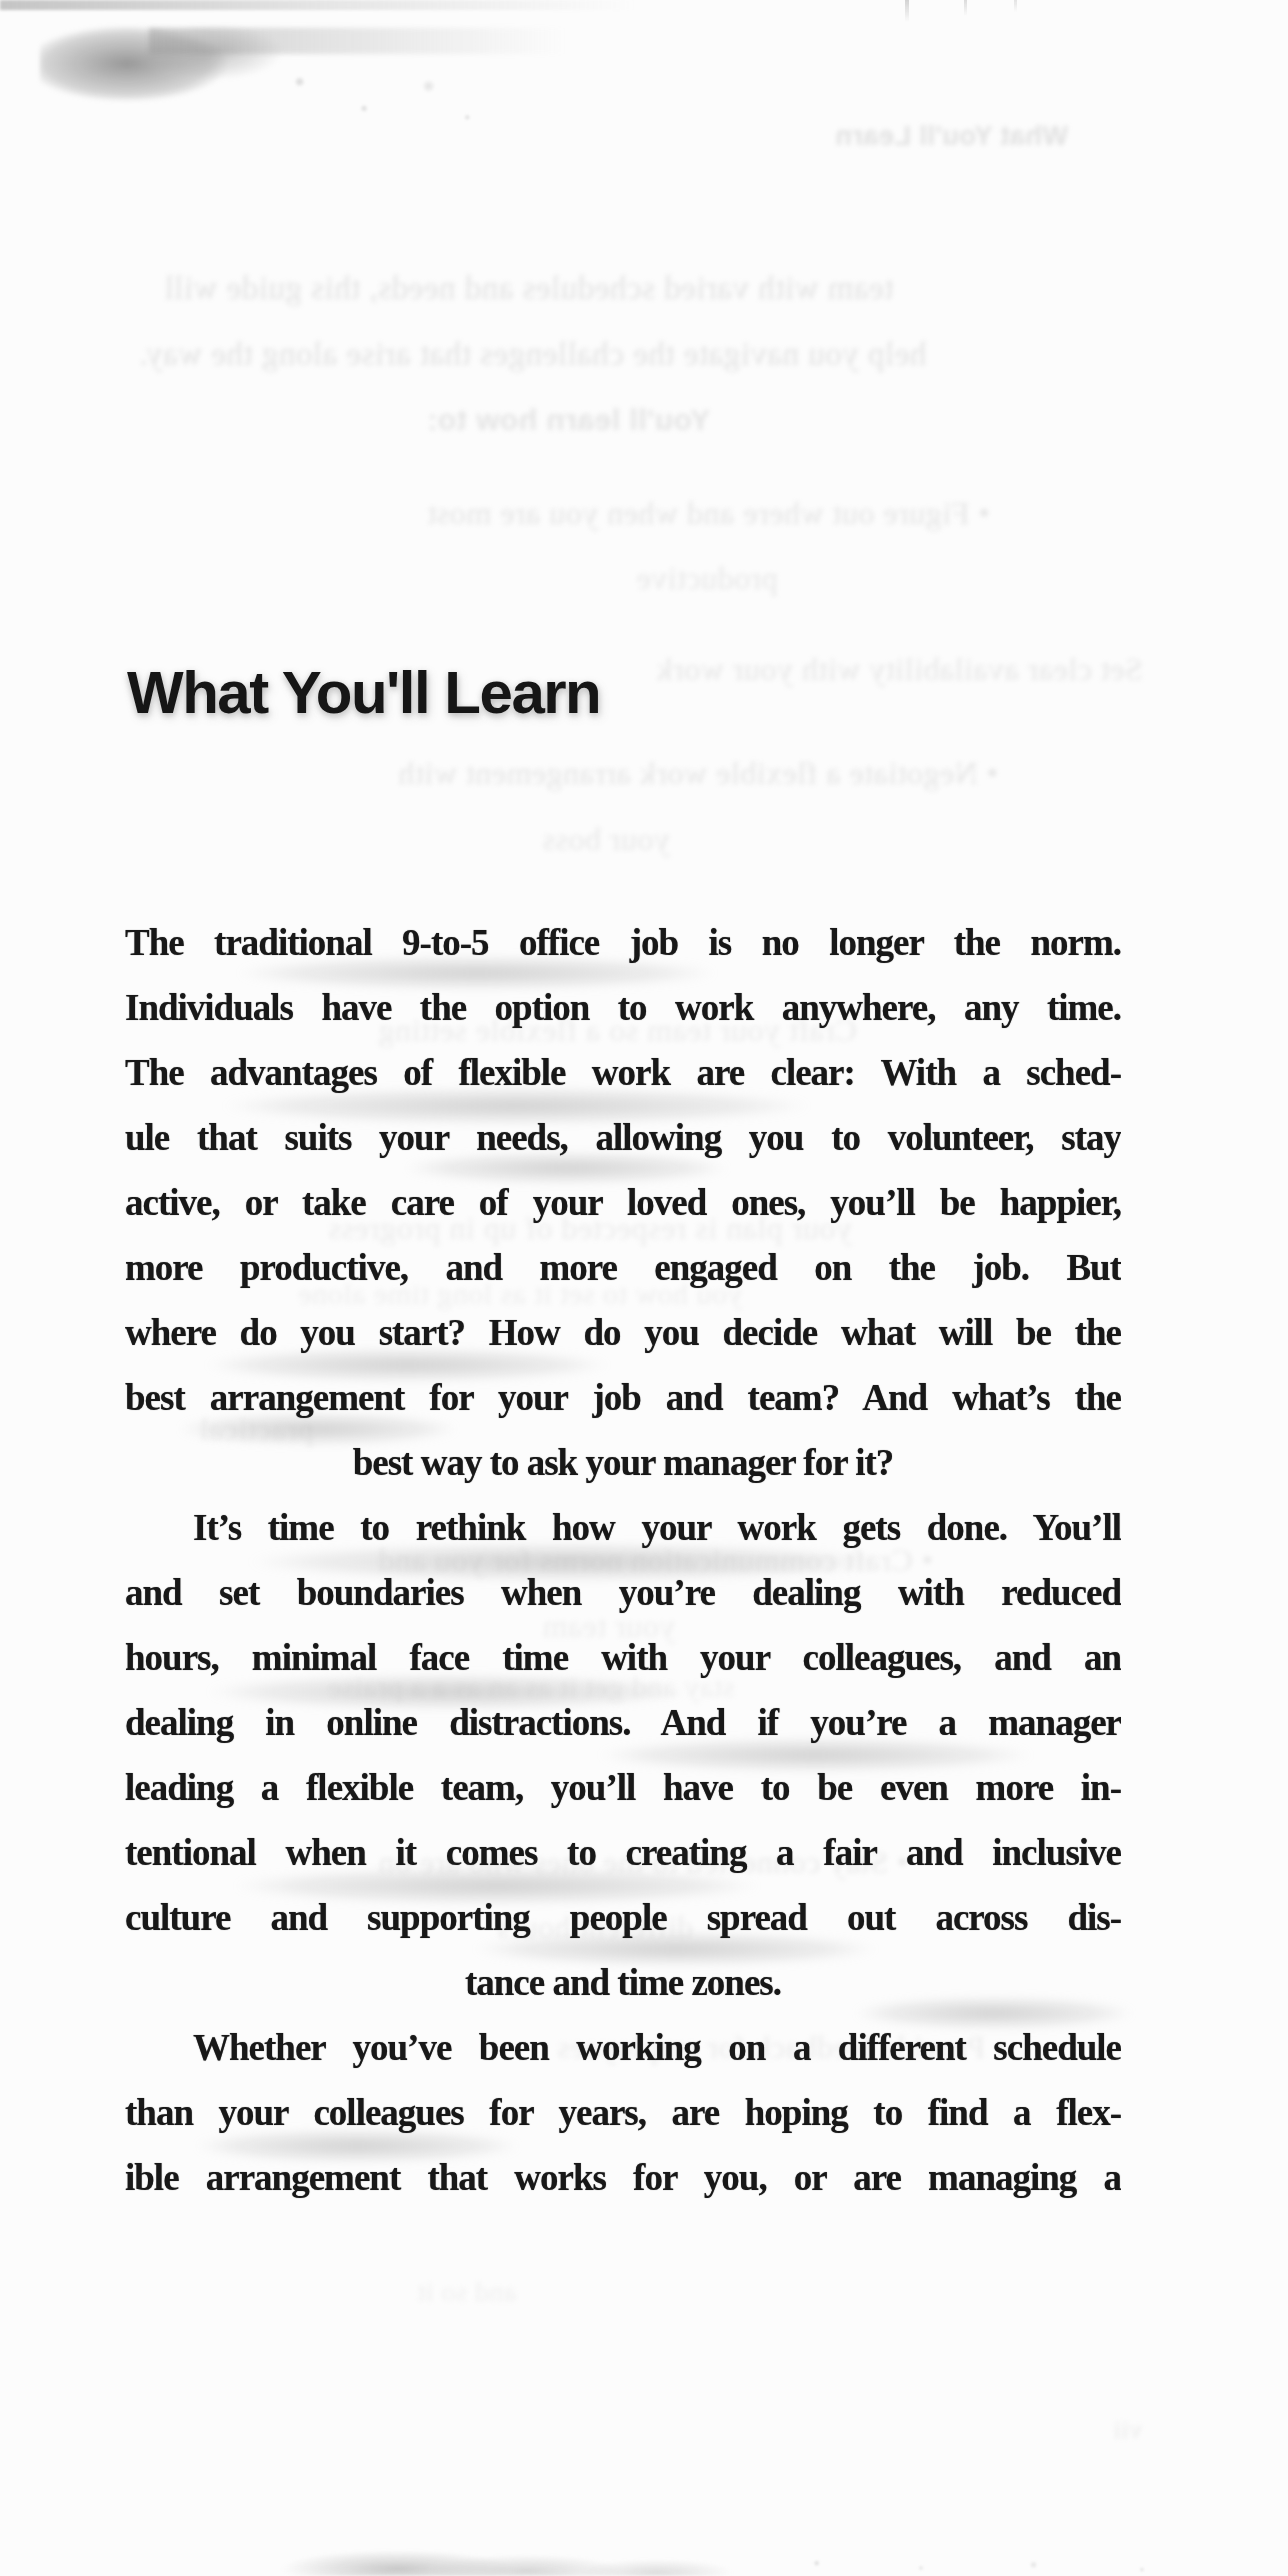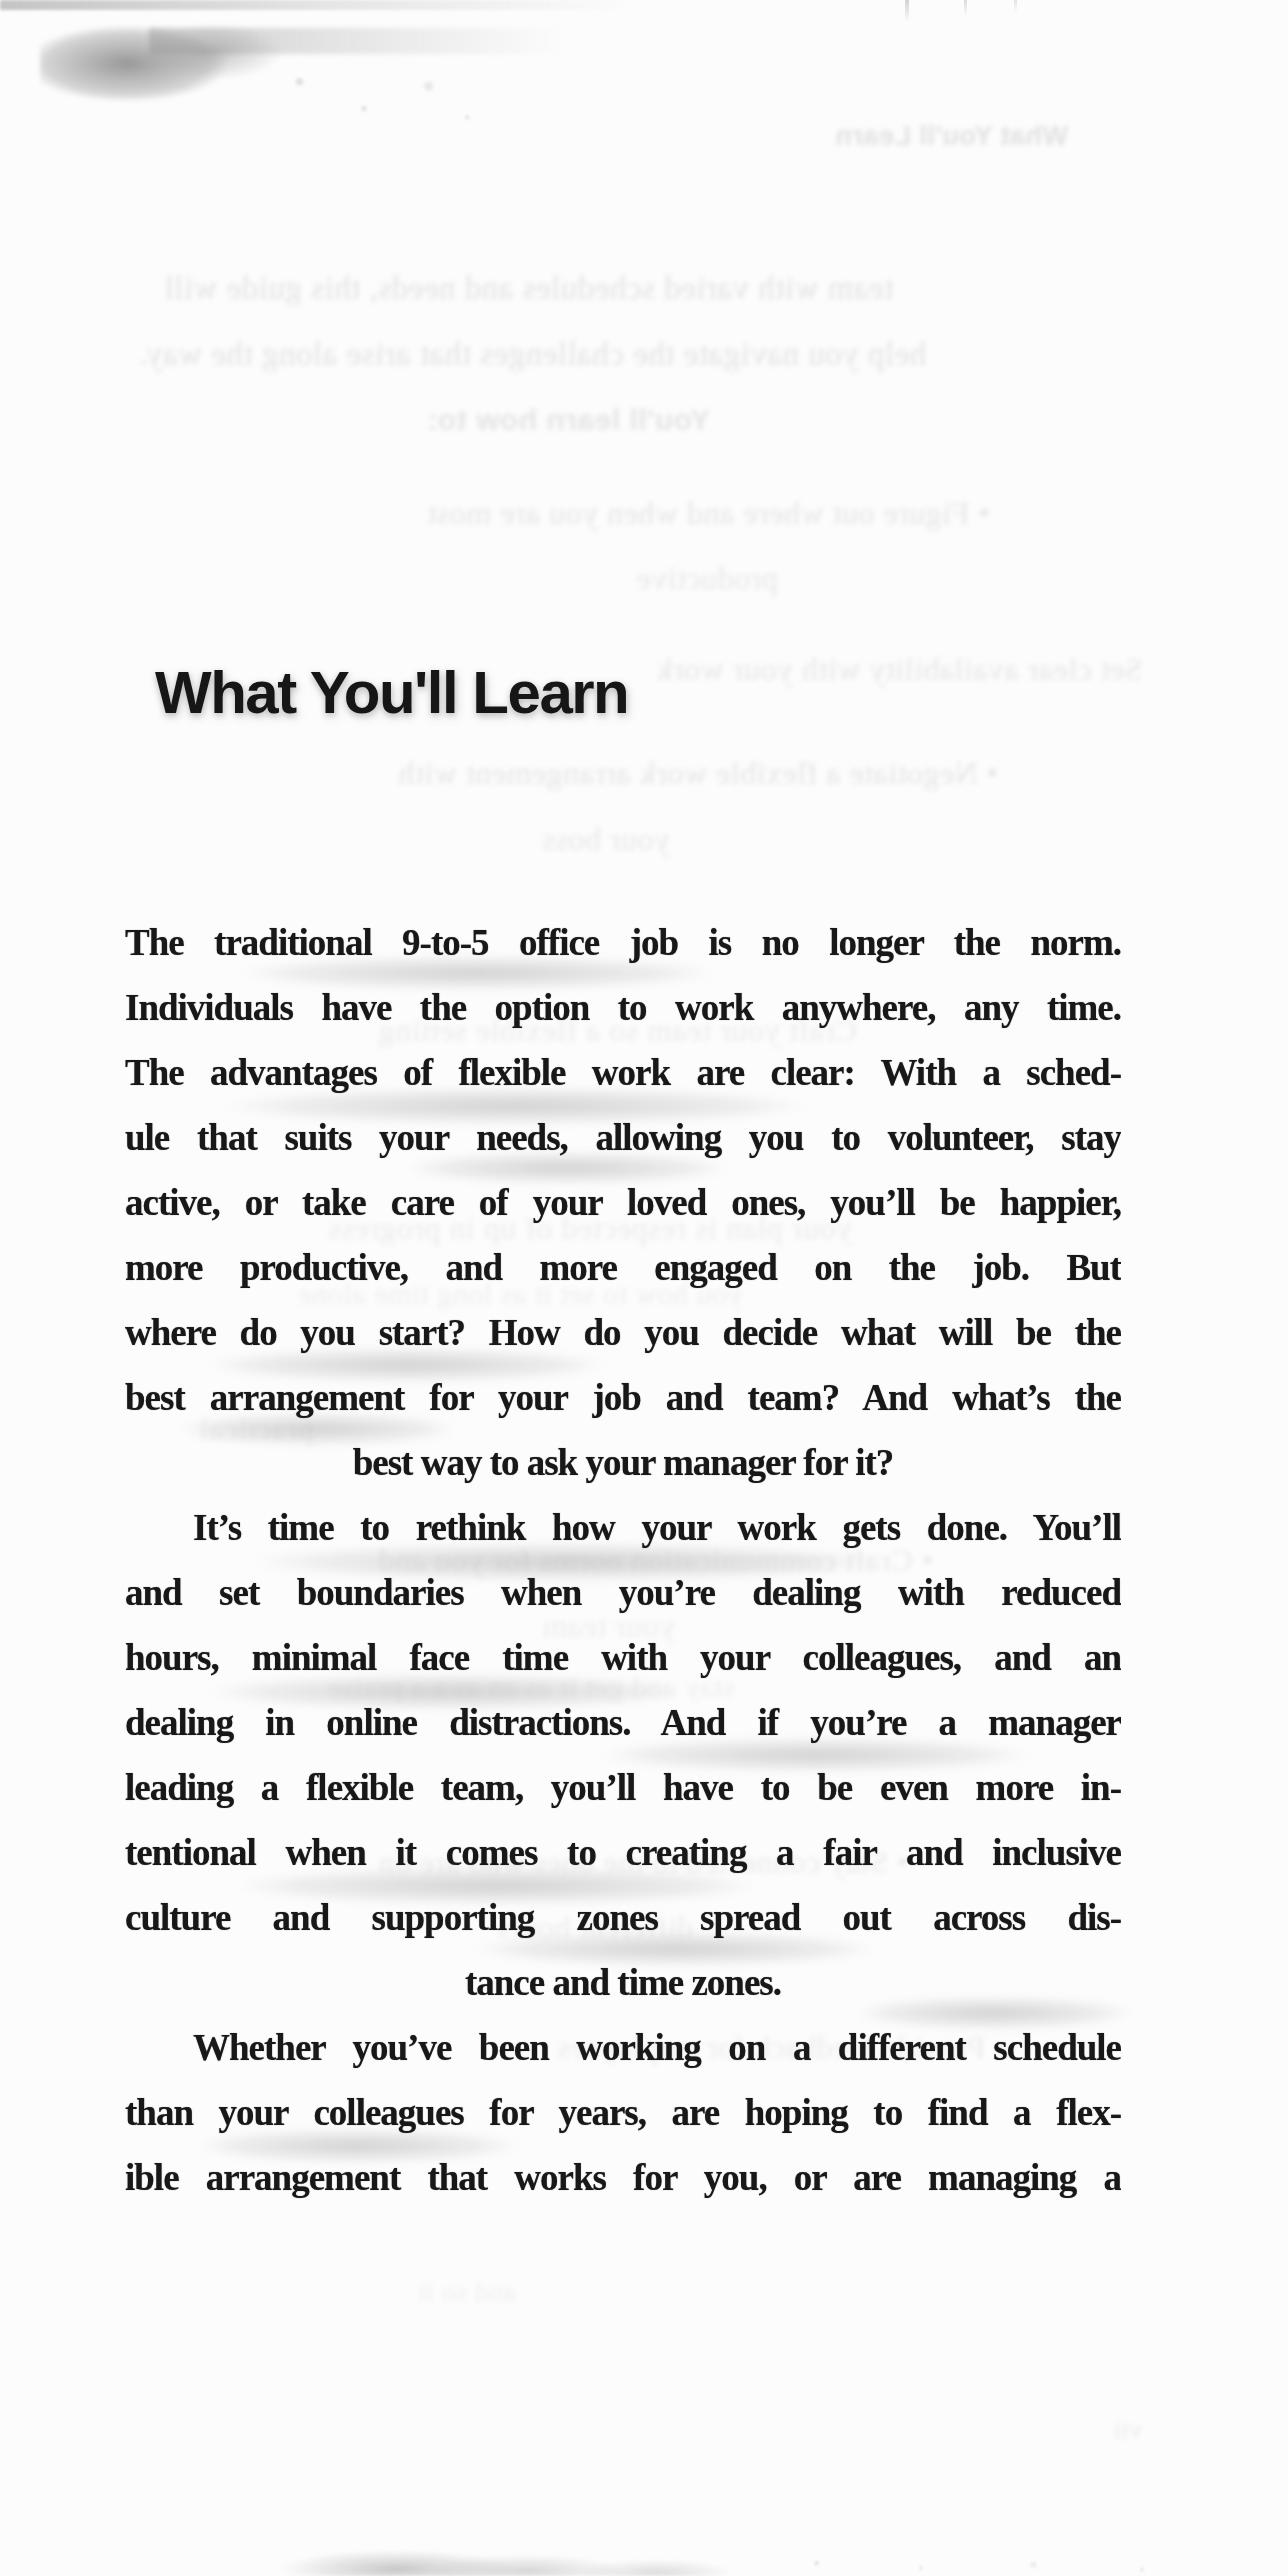--- a/index.html
+++ b/index.html
@@ -81,21 +81,20 @@
   }
   
   .chapter-title{
     position:absolute;left:127px;top:618px;
     font-family:"Liberation Sans", sans-serif;
     font-weight:bold;
     font-size:60px;
     letter-spacing:-1.5px;
     color:#161616;
     text-shadow:0 2px 6px rgba(0,0,0,.18), 2px 4px 10px rgba(120,120,120,.25);
-    margin-left:28px;
   }
   .textblock{
     position:absolute;left:125px;top:910px;width:996px;
     font-size:37px;
     font-weight:bold;
     letter-spacing:-1px;
     line-height:65px;
     color:#181818;
     text-shadow:0 0 1px rgba(0,0,0,.55);
   }
@@ -167,21 +166,21 @@
       <div class="line">more productive, and more engaged on the job. But</div>
       <div class="line">where do you start? How do you decide what will be the</div>
       <div class="line">best arrangement for your job and team? And what’s the</div>
       <div class="line endline">best way to ask your manager for it?</div>
       <div class="line indent">It’s time to rethink how your work gets done. You’ll</div>
       <div class="line">and set boundaries when you’re dealing with reduced</div>
       <div class="line">hours, minimal face time with your colleagues, and an</div>
       <div class="line">dealing in online distractions. And if you’re a manager</div>
       <div class="line">leading a flexible team, you’ll have to be even more in-</div>
       <div class="line">tentional when it comes to creating a fair and inclusive</div>
-      <div class="line">culture and supporting zones spread out across dis-</div>
+      <div class="line">culture and supporting people spread out across dis-</div>
       <div class="line endline">tance and time zones.</div>
       <div class="line indent">Whether you’ve been working on a different schedule</div>
       <div class="line">than your colleagues for years, are hoping to find a flex-</div>
       <div class="line">ible arrangement that works for you, or are managing a</div>
     </div>
 
   <div class="bottom-smudge"></div>
   <div class="bottom-specks"></div>
 
 </div>

